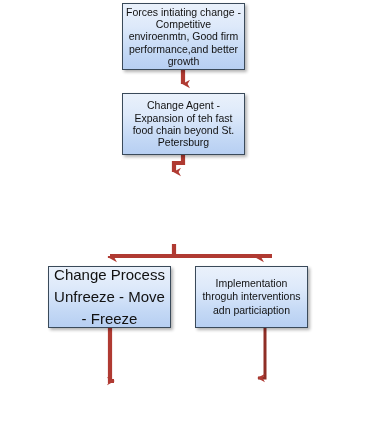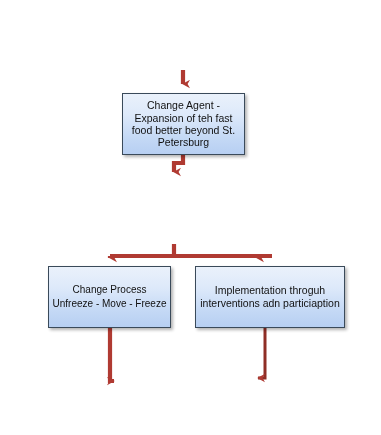--- a/index.html
+++ b/index.html
@@ -48,23 +48,23 @@
   #node-forces        { left: 122px; top: 3px;   width: 123px; height: 67px; }
   #node-forces .node-text { font-size: 10.5px; }
 
   #node-change-agent  { left: 122px; top: 93px;  width: 123px; height: 62px; }
   #node-change-agent .node-text { font-size: 10.5px; }
 
   #node-need-change   { left: 111px; top: 181px; width: 126px; height: 63px; }
   #node-need-change .node-text { font-size: 10.5px; line-height: 1.42; }
 
   #node-change-process{ left: 48px;  top: 266px; width: 123px; height: 62px; }
-  #node-change-process .node-text { font-size: 10px; line-height: 1.45; }
+  #node-change-process .node-text { font-size: 15px; line-height: 1.45; }
 
-  #node-implementation{ left: 195px; top: 266px; width: 150px; height: 62px; }
+  #node-implementation{ left: 195px; top: 266px; width: 113px; height: 62px; }
   #node-implementation .node-text { font-size: 10.5px; line-height: 1.25; }
 
   #node-org-change    { left: 123px; top: 355px; width: 125px; height: 59px; }
   #node-org-change .node-text { font-size: 10.5px; }
 </style>
 </head>
 <body>
 
 <div id="flowchart-root">
 
@@ -98,23 +98,26 @@
 
     <g>
       <path d="M 110 328 L 110 381 L 114 381" stroke="#b03a32" stroke-width="4.2" fill="none" marker-end="url(#arrowhead-right)"></path>
     </g>
 
     <g>
       <path d="M 265 328 L 265 378 L 258 378" stroke="#8f2e26" stroke-width="3.0" fill="none" marker-end="url(#arrowhead-left)"></path>
     </g>
   </svg>
 
+  <div class="node" id="node-forces">
+    <div class="node-text">Forces intiating change - Competitive enviroenmtn, Good firm performance,and better growth</div>
+  </div>
 
   <div class="node" id="node-change-agent">
-    <div class="node-text">Change Agent - Expansion of teh fast food better beyond St. Petersburg</div>
+    <div class="node-text">Change Agent - Expansion of teh fast food chain beyond St. Petersburg</div>
   </div>
 
 
   <div class="node" id="node-change-process">
     <div class="node-text">Change Process
 Unfreeze - Move - Freeze</div>
   </div>
 
   <div class="node" id="node-implementation">
     <div class="node-text">Implementation throguh interventions adn particiaption</div>

